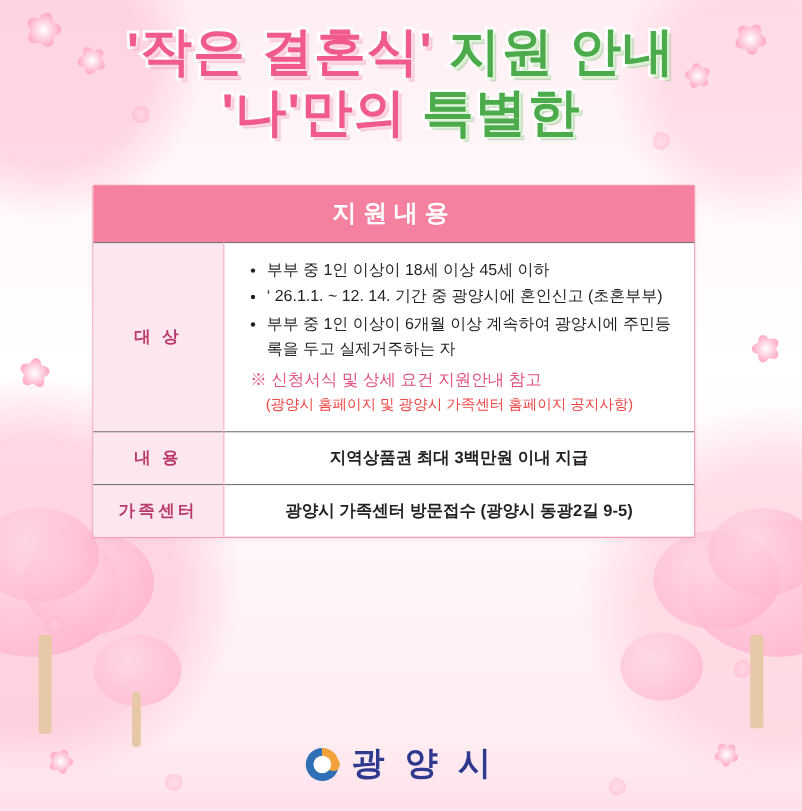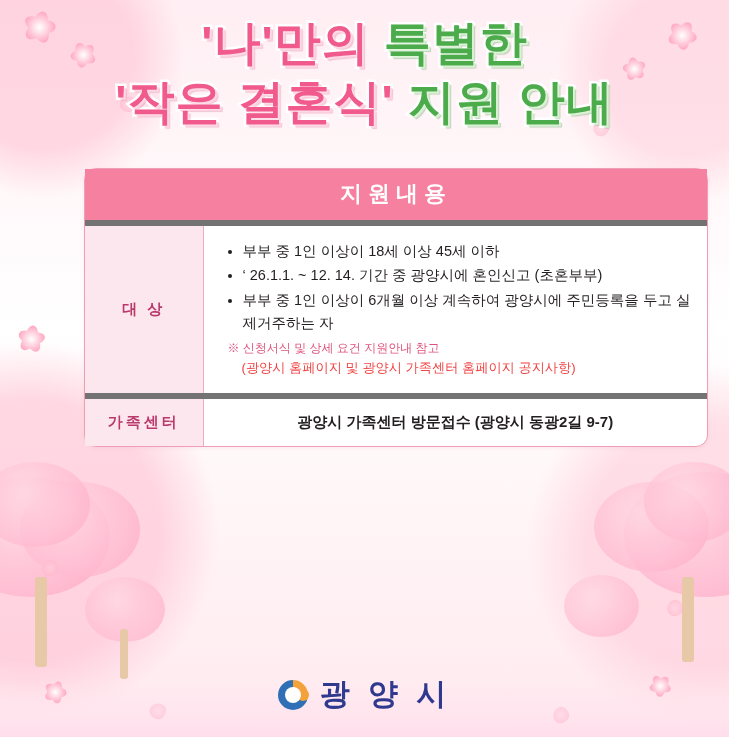--- a/index.html
+++ b/index.html
@@ -112,43 +112,43 @@
       0 0 2px #ffffff,
       2px 2px 0 #d6f0cf,
       3px 3px 1px rgba(70,140,66,0.35);
   }
 
   
   .table-card {
     position: absolute;
     left: 84px;
     top: 168px;
-    width: 624px;
+    width: 548px;
     background: #ffffff;
     border: 1px solid #f09db8;
-    border-radius: 12px;
+    border-radius: 2px;
     z-index: 6;
     box-shadow: 0 1px 4px rgba(200,120,150,0.12);
   }
   .table-head {
     background: #f5809f;
     color: #ffffff;
     text-align: center;
     font-size: 22px;
     font-weight: bold;
     letter-spacing: 6px;
     padding: 10px 0 11px;
   }
   table {
     width: 100%;
     border-collapse: collapse;
     table-layout: fixed;
   }
   td {
-    border-top: 6px solid #737373;
+    border-top: 1px solid #737373;
     vertical-align: middle;
   }
   .lbl {
     width: 118px;
     background: #fde7ee;
     color: #b8396a;
     font-weight: bold;
     font-size: 15px;
     text-align: center;
     letter-spacing: 3px;
@@ -172,21 +172,21 @@
     list-style: disc;
   }
   ul.bullets li {
     font-size: 14.5px;
     line-height: 1.62;
     color: #231f20;
     margin-bottom: 1px;
   }
   .note {
     color: #e0537f;
-    font-size: 12px;
+    font-size: 15px;
     line-height: 1.6;
     margin: 3px 0 0 2px;
   }
   .note2 {
     color: #ef4444;
     font-size: 13.2px;
     line-height: 1.55;
     margin: 0 0 0 16px;
   }
 
@@ -313,49 +313,53 @@
     </div>
 
   <div class="petal" style="left:120px; top:96px; transform:rotate(25deg); opacity:.6;"></div>
   <div class="petal" style="right:120px; top:120px; transform:rotate(-40deg); opacity:.55;"></div>
   <div class="petal" style="left:42px; top:560px; transform:rotate(10deg); opacity:.6;"></div>
   <div class="petal" style="right:46px; top:600px; transform:rotate(-15deg); opacity:.6;"></div>
   <div class="petal" style="left:150px; bottom:18px; transform:rotate(42deg); opacity:.5;"></div>
   <div class="petal" style="right:160px; bottom:14px; transform:rotate(-22deg); opacity:.5;"></div>
 
   <div class="title-wrap">
+    <div class="title-line title-line2">
+      <span class="t-pink">'작은 결혼식'</span>
+      <span class="t-green">지원 안내</span>
+    </div>
     <div class="title-line title-line1">
       <span class="t-pink">'나'만의</span>
       <span class="t-green">특별한</span>
-    </div>
-    <div class="title-line title-line2">
-      <span class="t-pink">'작은 결혼식'</span>
-      <span class="t-green">지원 안내</span>
     </div>
   </div>
 
   <div class="table-card">
     <div class="table-head">지원내용</div>
     <table>
       <tbody>
         <tr>
           <td class="lbl">대      상</td>
           <td class="val val-left">
             <ul class="bullets">
               <li>부부 중 1인 이상이 18세 이상 45세 이하</li>
               <li>‘ 26.1.1. ~ 12. 14. 기간 중 광양시에 혼인신고 (초혼부부)</li>
               <li>부부 중 1인 이상이 6개월 이상 계속하여 광양시에 주민등록을 두고 실제거주하는 자</li>
             </ul>
             <div class="note">※ 신청서식 및 상세 요건 지원안내 참고</div>
             <div class="note2">(광양시 홈페이지 및 광양시 가족센터 홈페이지 공지사항)</div>
           </td>
         </tr>
         <tr>
+          <td class="lbl">내      용</td>
+          <td class="val">지역상품권 최대 3백만원 이내 지급</td>
+        </tr>
+        <tr>
           <td class="lbl">가족센터</td>
-          <td class="val">광양시 가족센터 방문접수 (광양시 동광2길 9-7)</td>
+          <td class="val">광양시 가족센터 방문접수 (광양시 동광2길 9-5)</td>
         </tr>
       </tbody>
     </table>
   </div>
 
   <div class="footer">
     <span class="logo-mark"></span>
     <span class="logo-text">광 양 시</span>
   </div>
 

